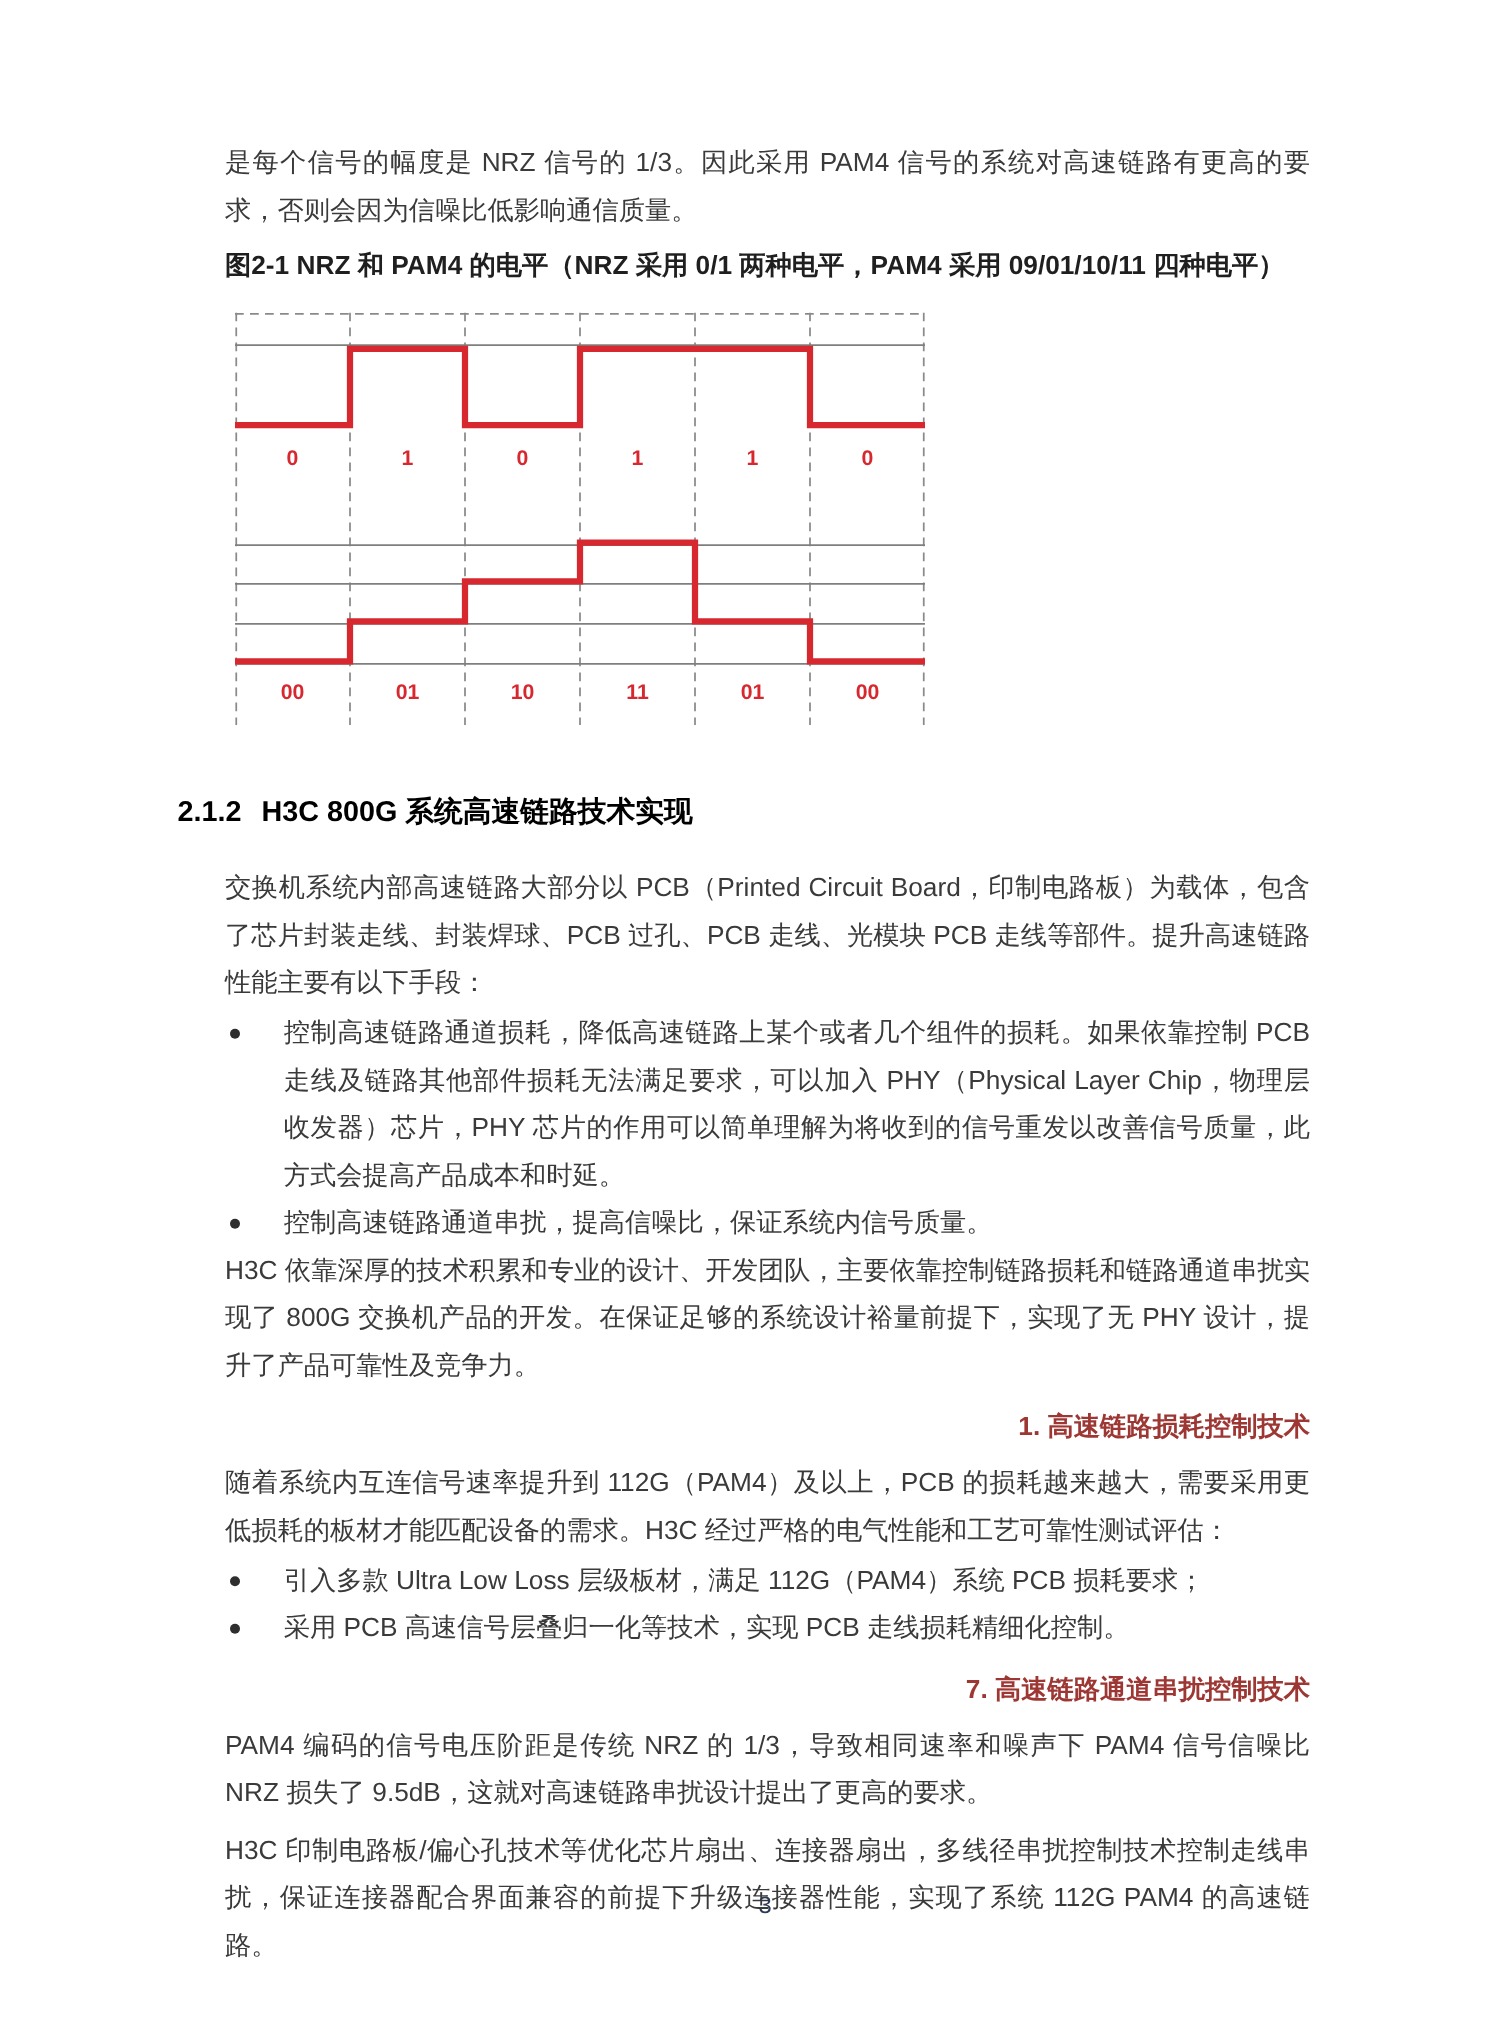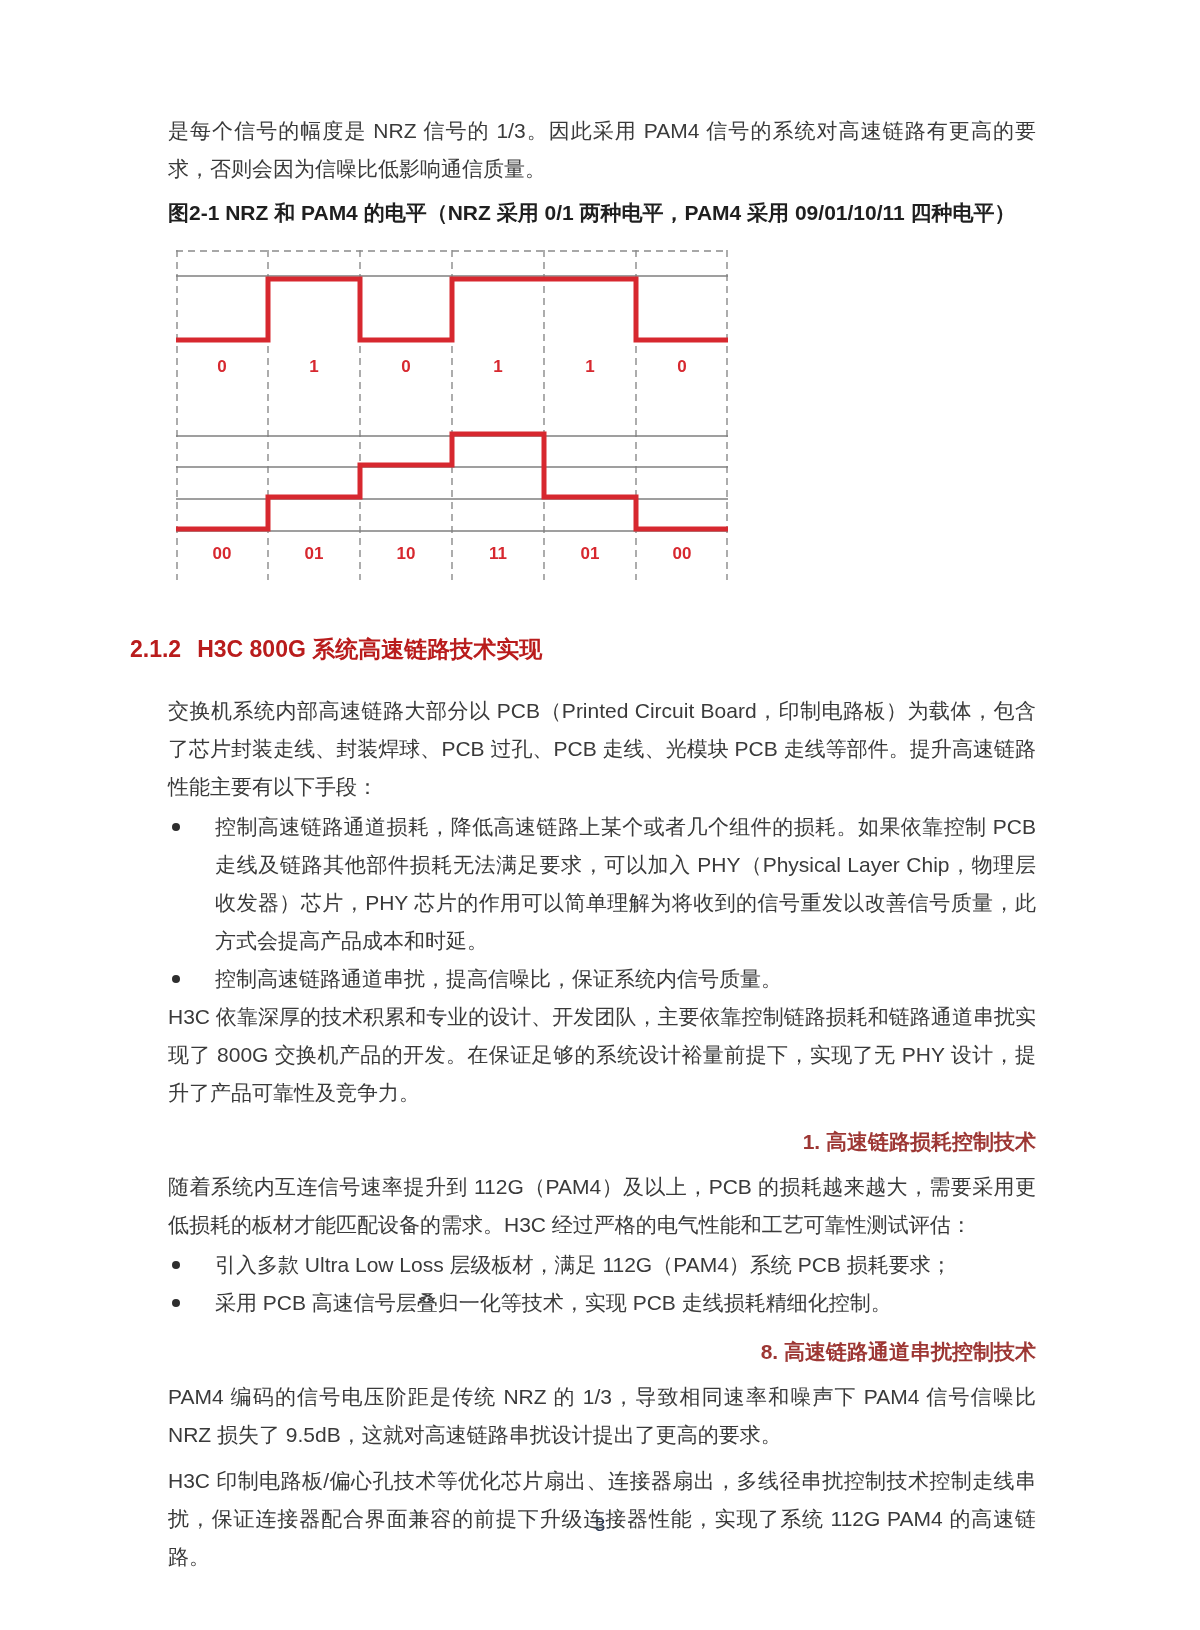--- a/index.html
+++ b/index.html
@@ -2,36 +2,36 @@
 <html lang="zh"><head>
 <meta charset="utf-8">
 <style>
   html,body{margin:0;padding:0;}
   body{
     width:1200px;height:1630px;background:#ffffff;overflow:hidden;
     font-family:"Liberation Sans","DejaVu Sans",sans-serif;
     color:#3a3a3a;
     -webkit-font-smoothing:antialiased;
   }
-  .page{position:relative;width:1024px;height:1630px;background:#fff;}
+  .page{position:relative;width:1024px;height:1630px;background:#fff;margin-left:12px;}
   .content{
     position:absolute;left:168px;top:0;width:868px;padding-top:112px;
     font-size:21px;line-height:38px;
   }
   p{margin:0;text-align:justify;}
   .caption{
     margin-top:10px;font-weight:bold;color:#1f1f1f;line-height:30px;
     text-align:left;
   }
   .figure-wrap{
     position:relative;margin-top:22px;margin-left:8px;width:552px;height:332px;
   }
   .section-heading{
     margin:50px 0 0 -38px;
-    font-size:23px;font-weight:bold;color:#b91c1c;line-height:34px;
+    font-size:23px;font-weight:bold;color:#000000;line-height:34px;
     display:flex;gap:16px;text-align:left;
   }
   .para1{margin-top:26px;}
   ul.bullets{list-style:none;margin:2px 0 0 0;padding:0;}
   ul.bullets li{display:flex;align-items:flex-start;margin:0;}
   .bullet-dot{
     flex:0 0 auto;width:8px;height:8px;border-radius:50%;background:#2e2e2e;
     margin:15px 12px 0 4px;
   }
   .bullet-text{flex:1 1 auto;text-align:justify;margin-left:23px;}
@@ -116,21 +116,21 @@
       <li>
         <span class="bullet-dot"></span>
         <span class="bullet-text">引入多款 Ultra Low Loss 层级板材，满足 112G（PAM4）系统 PCB 损耗要求；</span>
       </li>
       <li>
         <span class="bullet-dot"></span>
         <span class="bullet-text">采用 PCB 高速信号层叠归一化等技术，实现 PCB 走线损耗精细化控制。</span>
       </li>
     </ul>
 
-    <div class="sub-heading">8. 高速链路通道串扰控制技术</div>
+    <div class="sub-heading">7. 高速链路通道串扰控制技术</div>
 
     <p class="sub-para">PAM4 编码的信号电压阶距是传统 NRZ 的 1/3，导致相同速率和噪声下 PAM4 信号信噪比 NRZ 损失了 9.5dB，这就对高速链路串扰设计提出了更高的要求。</p>
 
     <p class="sub-para">H3C 印制电路板/偏心孔技术等优化芯片扇出、连接器扇出，多线径串扰控制技术控制走线串扰，保证连接器配合界面兼容的前提下升级连接器性能，实现了系统 112G PAM4 的高速链路。</p>
 
   </div>
 
   <div class="page-number">3</div>
 </div>
 

